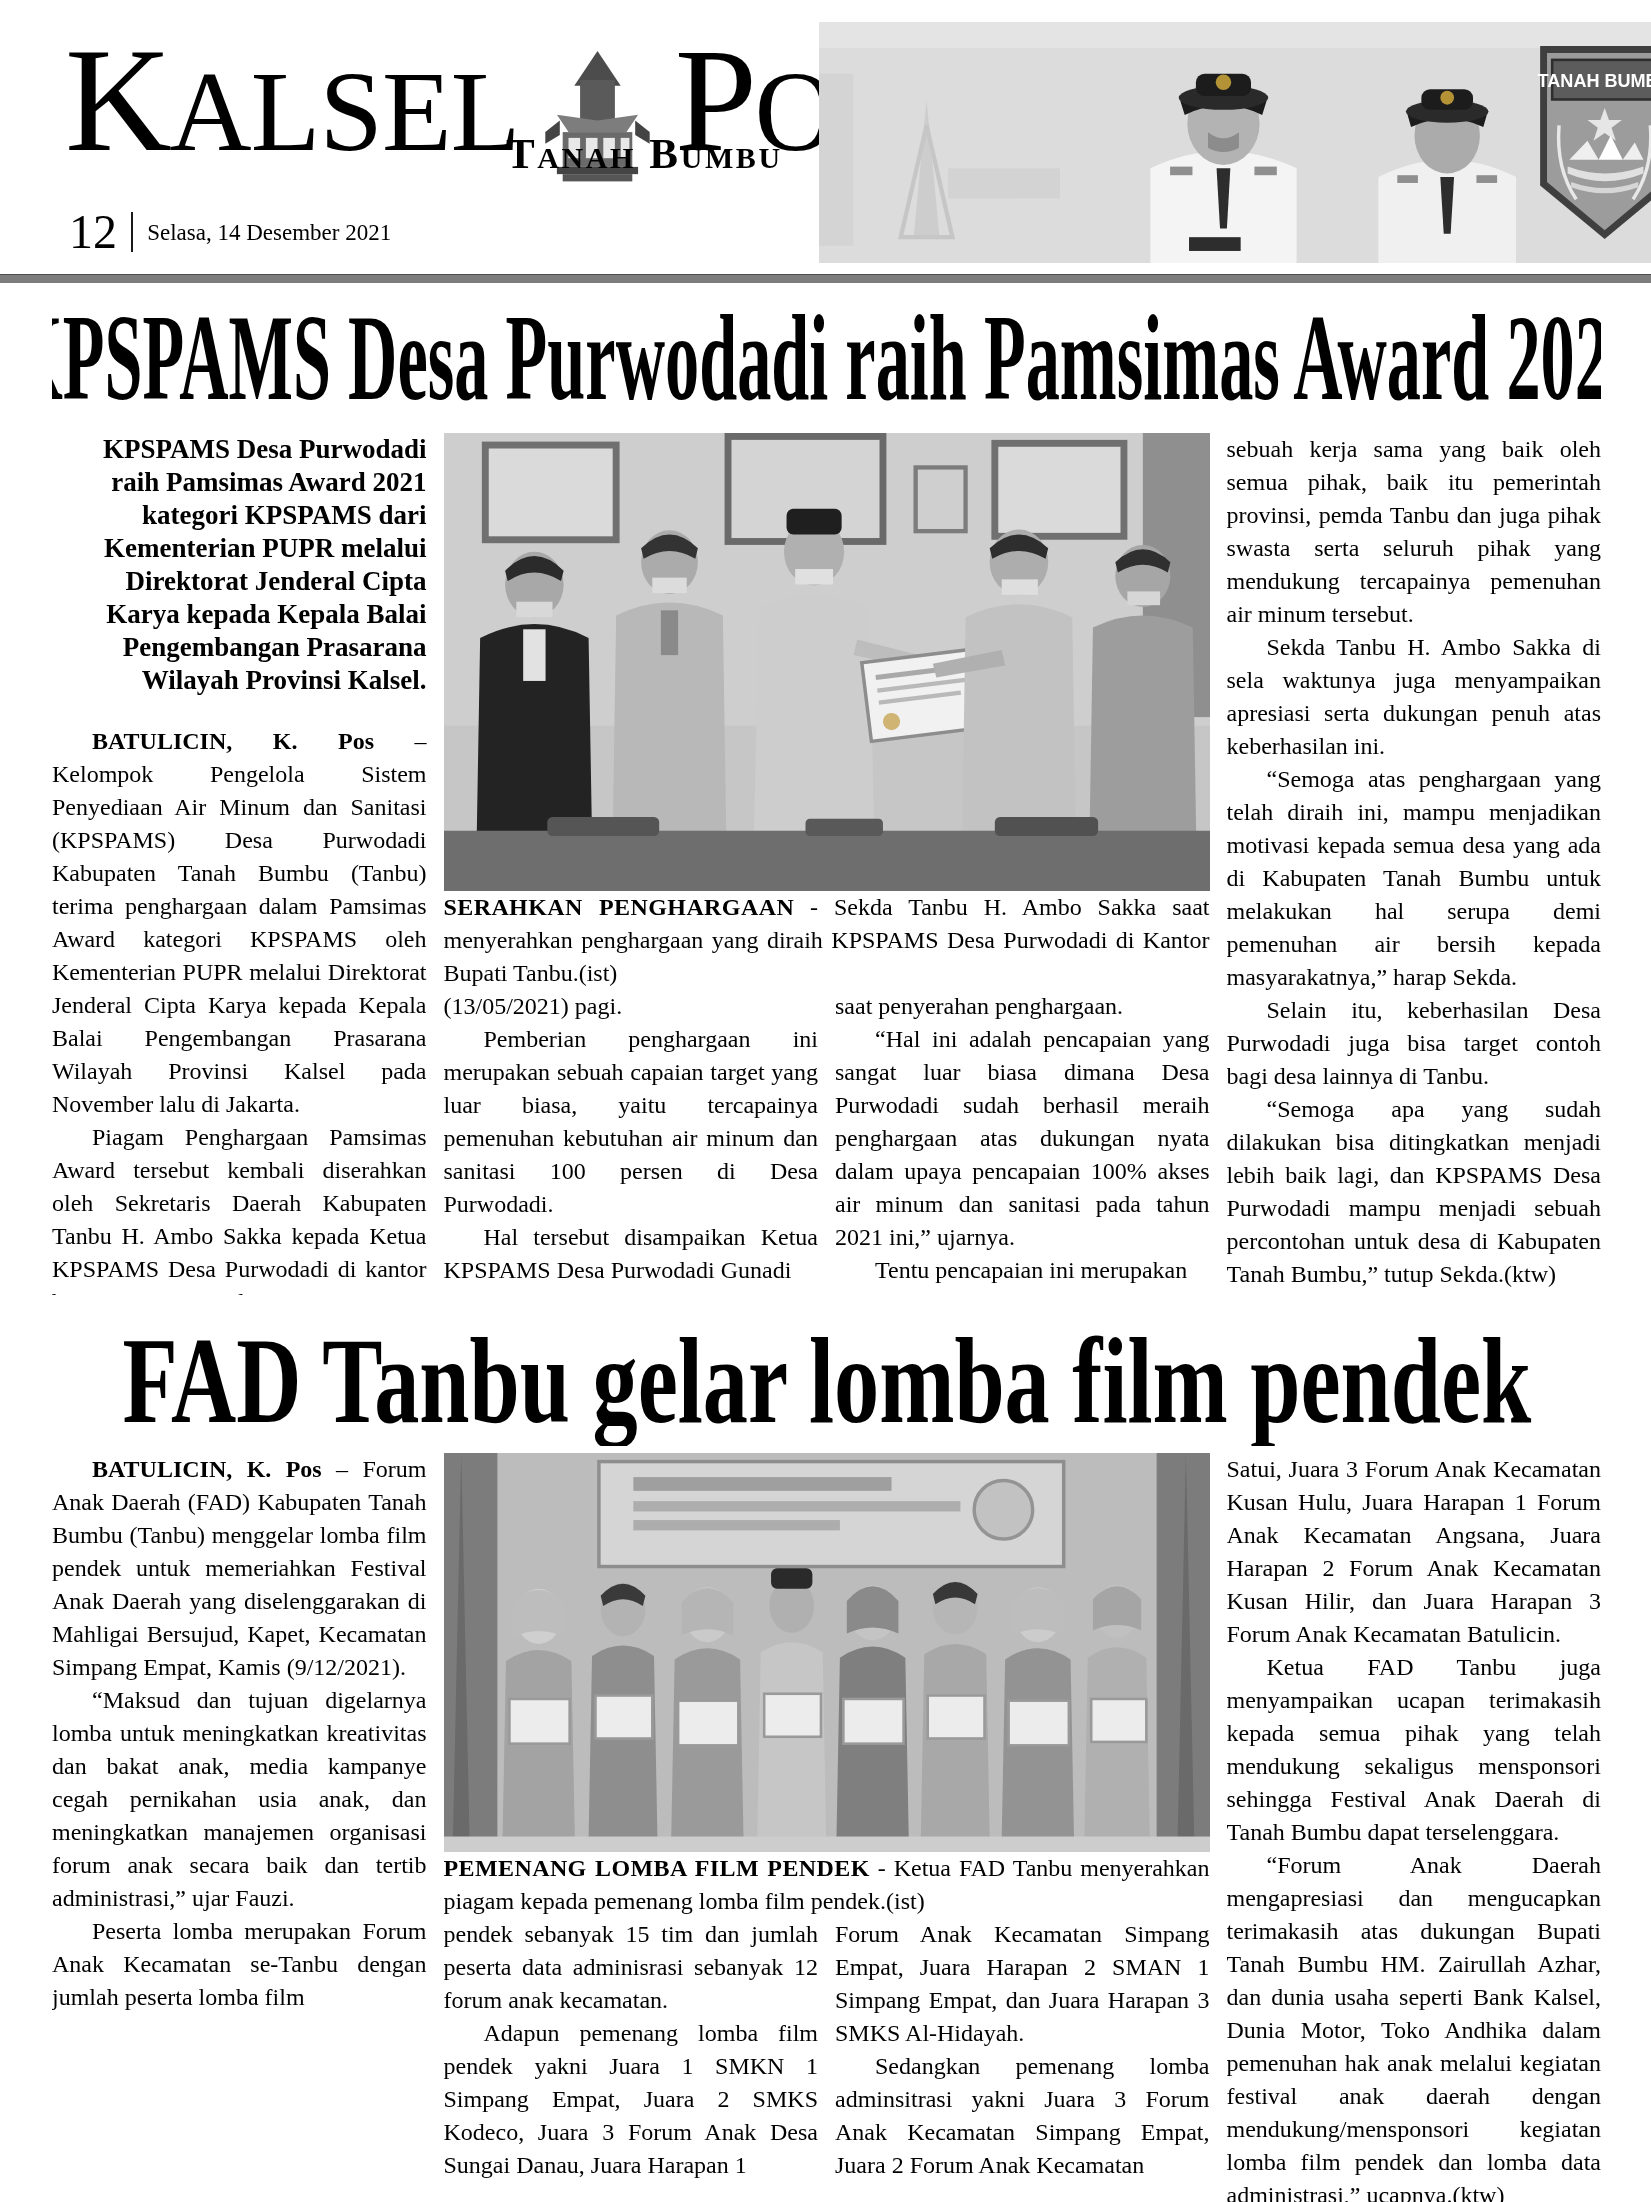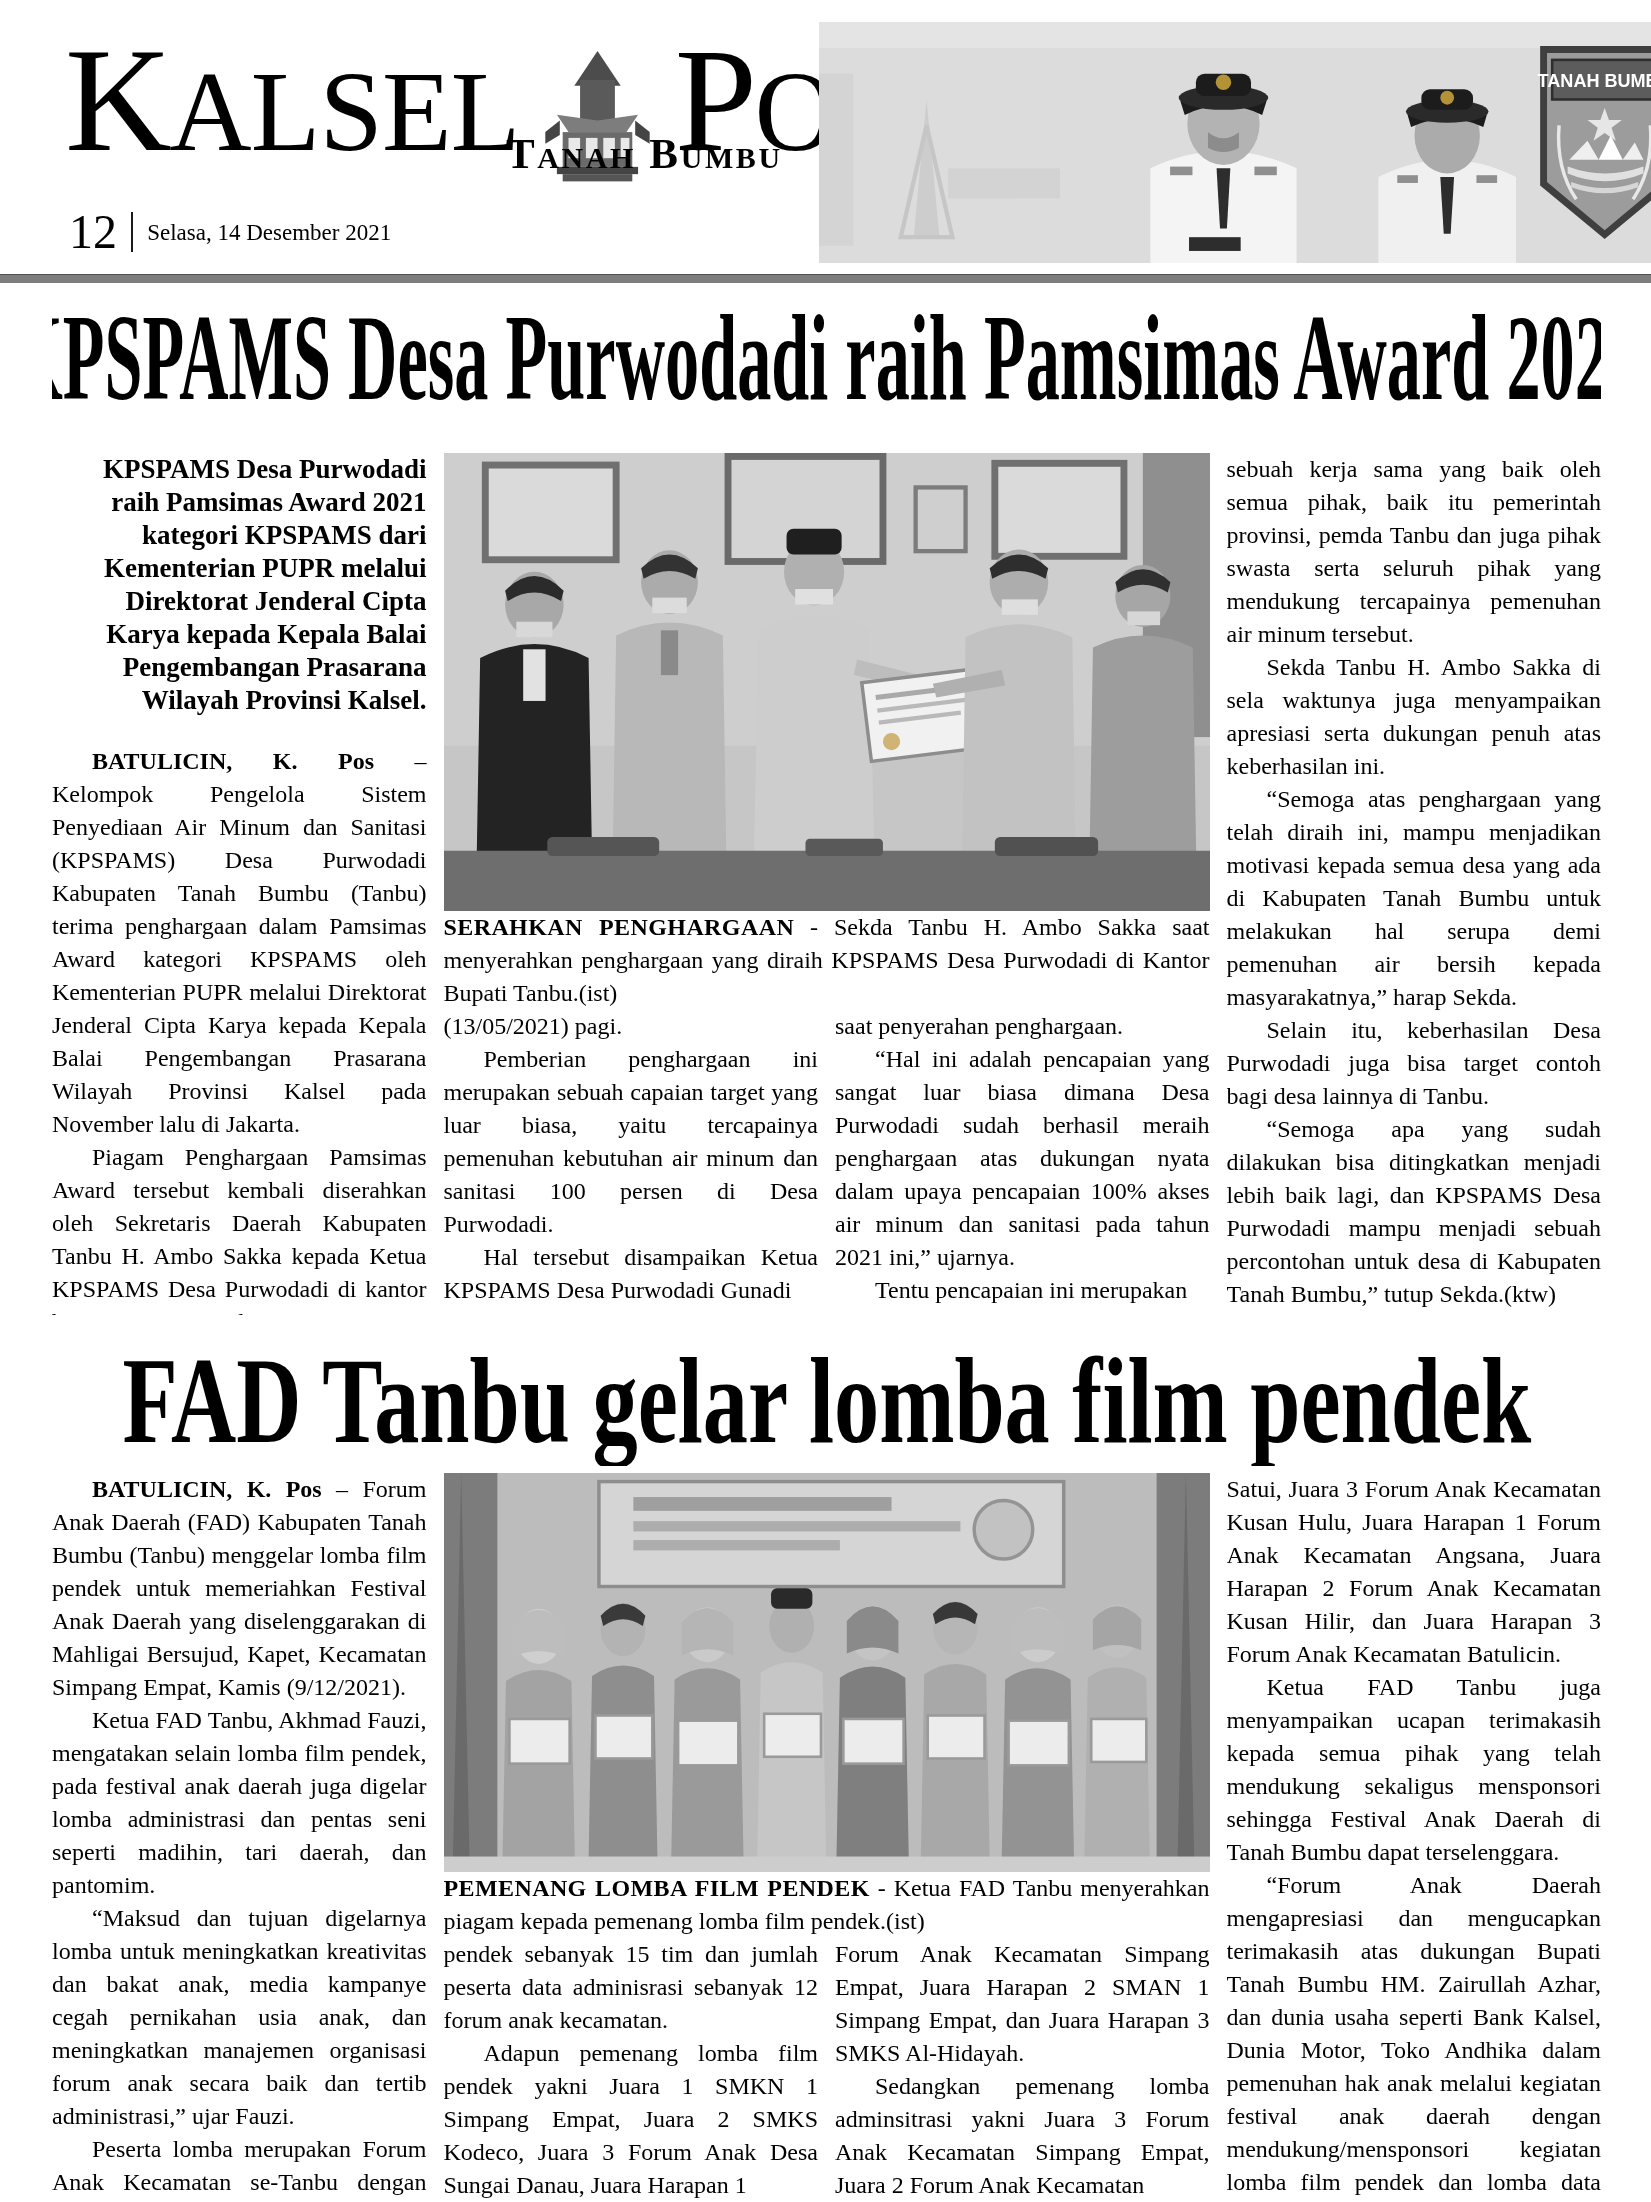--- a/index.html
+++ b/index.html
@@ -30,21 +30,21 @@
   }
   
   .content{position:absolute;top:289px;left:52px;width:1549px;}
   .headline-wrap{display:flex;justify-content:center;align-items:center;overflow:hidden;}
   .headline{flex:none;white-space:nowrap;font-weight:bold;line-height:1;}
   .h1{height:138px;}
   .h1 .headline{font-size:122px;transform:scaleX(0.56);}
   .h2{height:131px;margin-top:20px;}
   .h2 .headline{font-size:122px;transform:scaleX(0.74);}
   .art-body{display:grid;grid-template-columns:repeat(4,1fr);gap:17px;overflow:hidden;}
-  .art1-body{height:862px;margin-top:26px;}
+  .art1-body{height:862px;margin-top:6px;}
   .art2-body{height:774px;margin-top:6.9px;}
   .col{overflow:hidden;}
   .mid{grid-column:2 / span 2;overflow:hidden;}
   .mid-cols{display:grid;grid-template-columns:1fr 1fr;gap:17px;overflow:hidden;}
   .mid-cols.a1{height:303px;}
   .mid-cols.a2{height:284px;}
   .art p{margin:0;font-size:24px;line-height:33px;text-align:justify;}
   .art p.indent{text-indent:40px;}
   .lede{
     font-weight:bold;font-size:27px !important;line-height:33px !important;
@@ -256,21 +256,20 @@
       </div>
     </div>
 
     <div class="headline-wrap h2">
       <div class="headline">FAD Tanbu gelar lomba film pendek</div>
     </div>
 
     <div class="art-body art2-body">
       <div class="col">
         <p class="indent"><b>BATULICIN, K. Pos</b><span> – Forum Anak Daerah (FAD) Kabupaten Tanah Bumbu (Tanbu) menggelar lomba film pendek untuk memeriahkan Festival Anak Daerah yang diselenggarakan di Mahligai Bersujud, Kapet, Kecamatan Simpang Empat, Kamis (9/12/2021).</span></p>
-        <p class="indent">Ketua FAD Tanbu, Akhmad Fauzi, mengatakan selain lomba film pendek, pada festival anak daerah juga digelar lomba administrasi dan pentas seni seperti madihin, tari daerah, dan pantomim.</p>
         <p class="indent">“Maksud dan tujuan digelarnya lomba untuk meningkatkan kreativitas dan bakat anak, media kampanye cegah pernikahan usia anak, dan meningkatkan manajemen organisasi forum anak secara baik dan tertib administrasi,” ujar Fauzi.</p>
         <p class="indent">Peserta lomba merupakan Forum Anak Kecamatan se-Tanbu dengan jumlah peserta lomba film</p>
       </div>
 
       <div class="mid">
         <div class="photo photo2">
           <svg viewBox="0 0 890 464" preserveAspectRatio="none">
             <rect x="0" y="0" width="890" height="464" fill="#bcbcbc"></rect>
 
             <rect x="180" y="10" width="540" height="122" fill="#d5d5d5" stroke="#8e8e8e" stroke-width="4"></rect>

